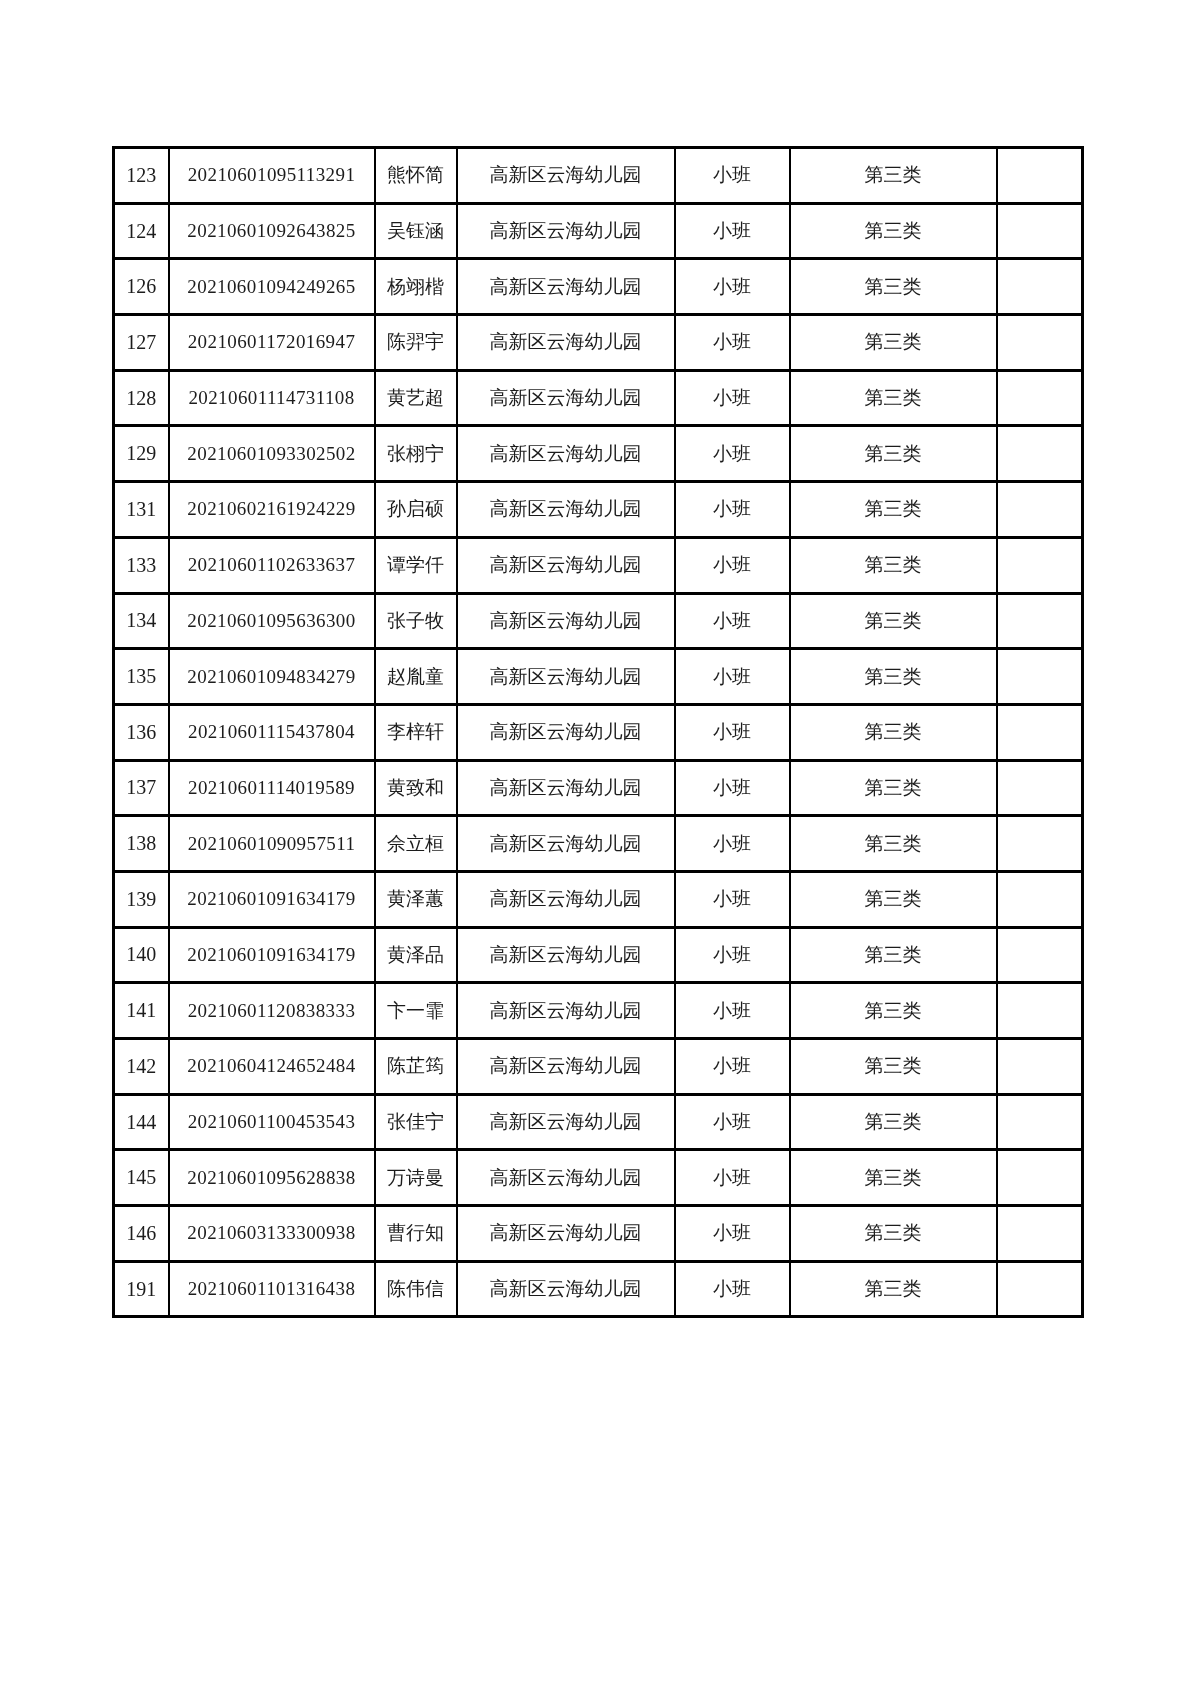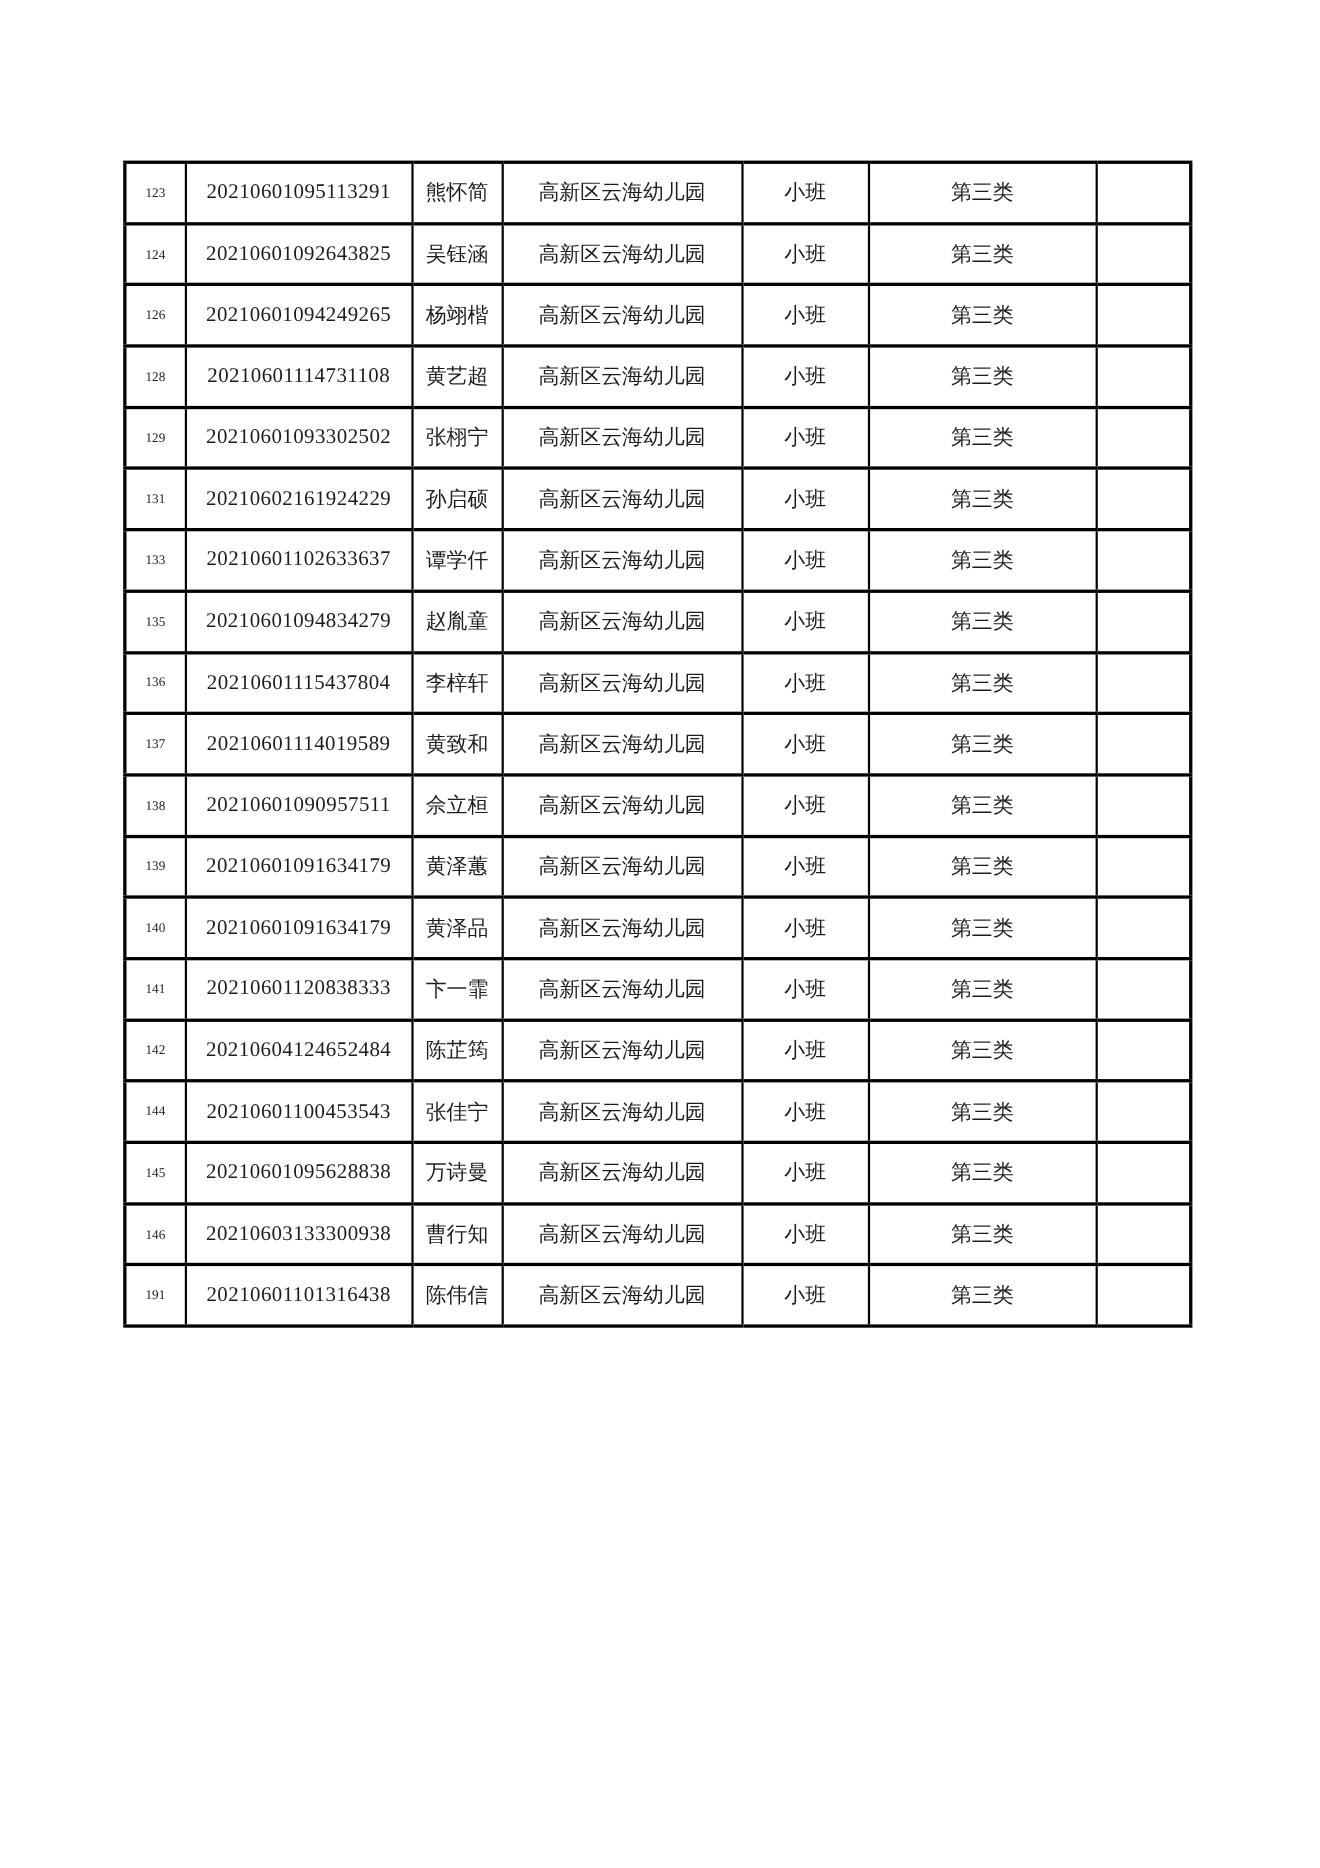--- a/index.html
+++ b/index.html
@@ -31,21 +31,21 @@
     border-bottom: 3px solid #000;
     height: 52.7px;
     padding: 0;
     text-align: center;
     vertical-align: middle;
     font-size: 19px;
     color: #1c1c1c;
     overflow: hidden;
     white-space: nowrap;
   }
-  table.roster td.c0 { font-size: 12px; }
+  table.roster td.c0 { font-size: 20px; }
   table.roster td.c1 { letter-spacing: 0.4px; font-size: 19px; }
   table.roster td.c2,
   table.roster td.c3,
   table.roster td.c4,
   table.roster td.c5 { font-size: 19px; }
   col.w0 { width: 55px; }
   col.w1 { width: 206px; }
   col.w2 { width: 82px; }
   col.w3 { width: 218px; }
   col.w4 { width: 115px; }
@@ -88,20 +88,29 @@
         <tr>
           <td class="c0">126</td>
           <td class="c1">20210601094249265</td>
           <td class="c2">杨翊楷</td>
           <td class="c3">高新区云海幼儿园</td>
           <td class="c4">小班</td>
           <td class="c5">第三类</td>
           <td class="c6"></td>
         </tr>
         <tr>
+          <td class="c0">127</td>
+          <td class="c1">20210601172016947</td>
+          <td class="c2">陈羿宇</td>
+          <td class="c3">高新区云海幼儿园</td>
+          <td class="c4">小班</td>
+          <td class="c5">第三类</td>
+          <td class="c6"></td>
+        </tr>
+        <tr>
           <td class="c0">128</td>
           <td class="c1">20210601114731108</td>
           <td class="c2">黄艺超</td>
           <td class="c3">高新区云海幼儿园</td>
           <td class="c4">小班</td>
           <td class="c5">第三类</td>
           <td class="c6"></td>
         </tr>
         <tr>
           <td class="c0">129</td>
@@ -118,20 +127,29 @@
           <td class="c2">孙启硕</td>
           <td class="c3">高新区云海幼儿园</td>
           <td class="c4">小班</td>
           <td class="c5">第三类</td>
           <td class="c6"></td>
         </tr>
         <tr>
           <td class="c0">133</td>
           <td class="c1">20210601102633637</td>
           <td class="c2">谭学仟</td>
+          <td class="c3">高新区云海幼儿园</td>
+          <td class="c4">小班</td>
+          <td class="c5">第三类</td>
+          <td class="c6"></td>
+        </tr>
+        <tr>
+          <td class="c0">134</td>
+          <td class="c1">20210601095636300</td>
+          <td class="c2">张子牧</td>
           <td class="c3">高新区云海幼儿园</td>
           <td class="c4">小班</td>
           <td class="c5">第三类</td>
           <td class="c6"></td>
         </tr>
         <tr>
           <td class="c0">135</td>
           <td class="c1">20210601094834279</td>
           <td class="c2">赵胤童</td>
           <td class="c3">高新区云海幼儿园</td>

